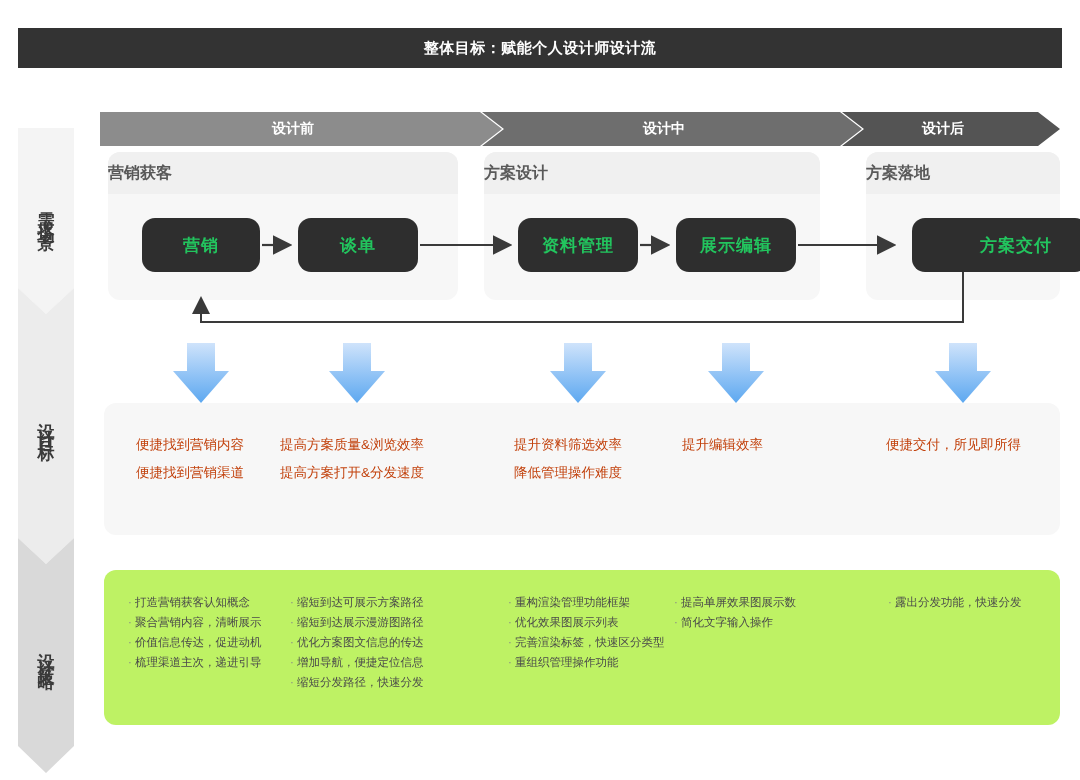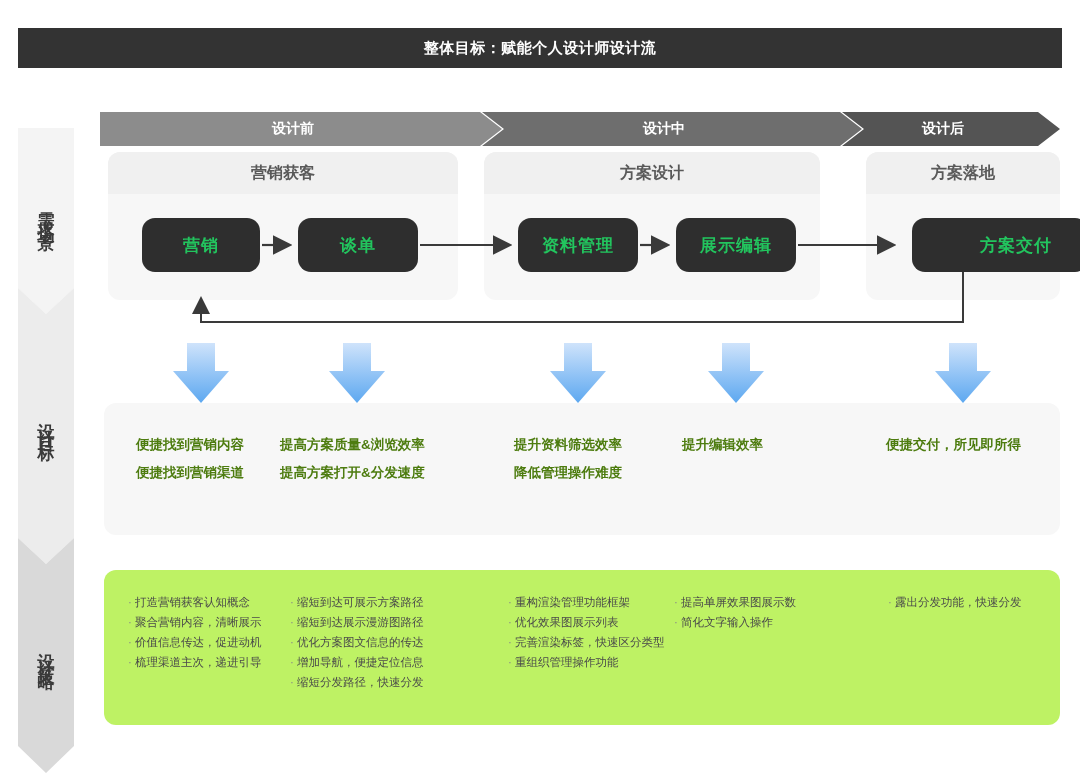--- a/index.html
+++ b/index.html
@@ -42,41 +42,41 @@
   }
   .phase span{position:relative;left:-8px;}
 
   
   .group{
     position:absolute;top:152px;
     background:#f7f7f7;border-radius:12px;overflow:hidden;
   }
   .group-head{
     height:42px;background:#f0f0f0;
-    display:flex;align-items:center;justify-content:center;
+    display:flex;align-items:center;
     font-size:16px;font-weight:bold;color:#595959;
   }
   .node{
     position:absolute;height:54px;
     background:#2e2e2e;color:#22c55e;border-radius:13px;
     display:flex;align-items:center;justify-content:center;
     font-size:17px;font-weight:bold;letter-spacing:1px;
   }
 
   
   .wires{position:absolute;left:0;top:0;width:1080px;height:780px;pointer-events:none;}
 
   
   .goalpanel{
     position:absolute;left:104px;top:403px;width:956px;height:132px;
     background:#f7f7f7;border-radius:12px;
   }
   .goalcol{position:absolute;top:28px;}
   .goalcol div{
-    color:#4d7c0f;font-size:13.5px;font-weight:bold;
+    color:#c2410c;font-size:13.5px;font-weight:normal;
     line-height:28px;white-space:nowrap;
   }
 
   
   .stratpanel{
     position:absolute;left:104px;top:570px;width:956px;height:155px;
     background:#bef264;border-radius:12px;
   }
   .stratcol{position:absolute;top:22px;}
   .stratcol div{

